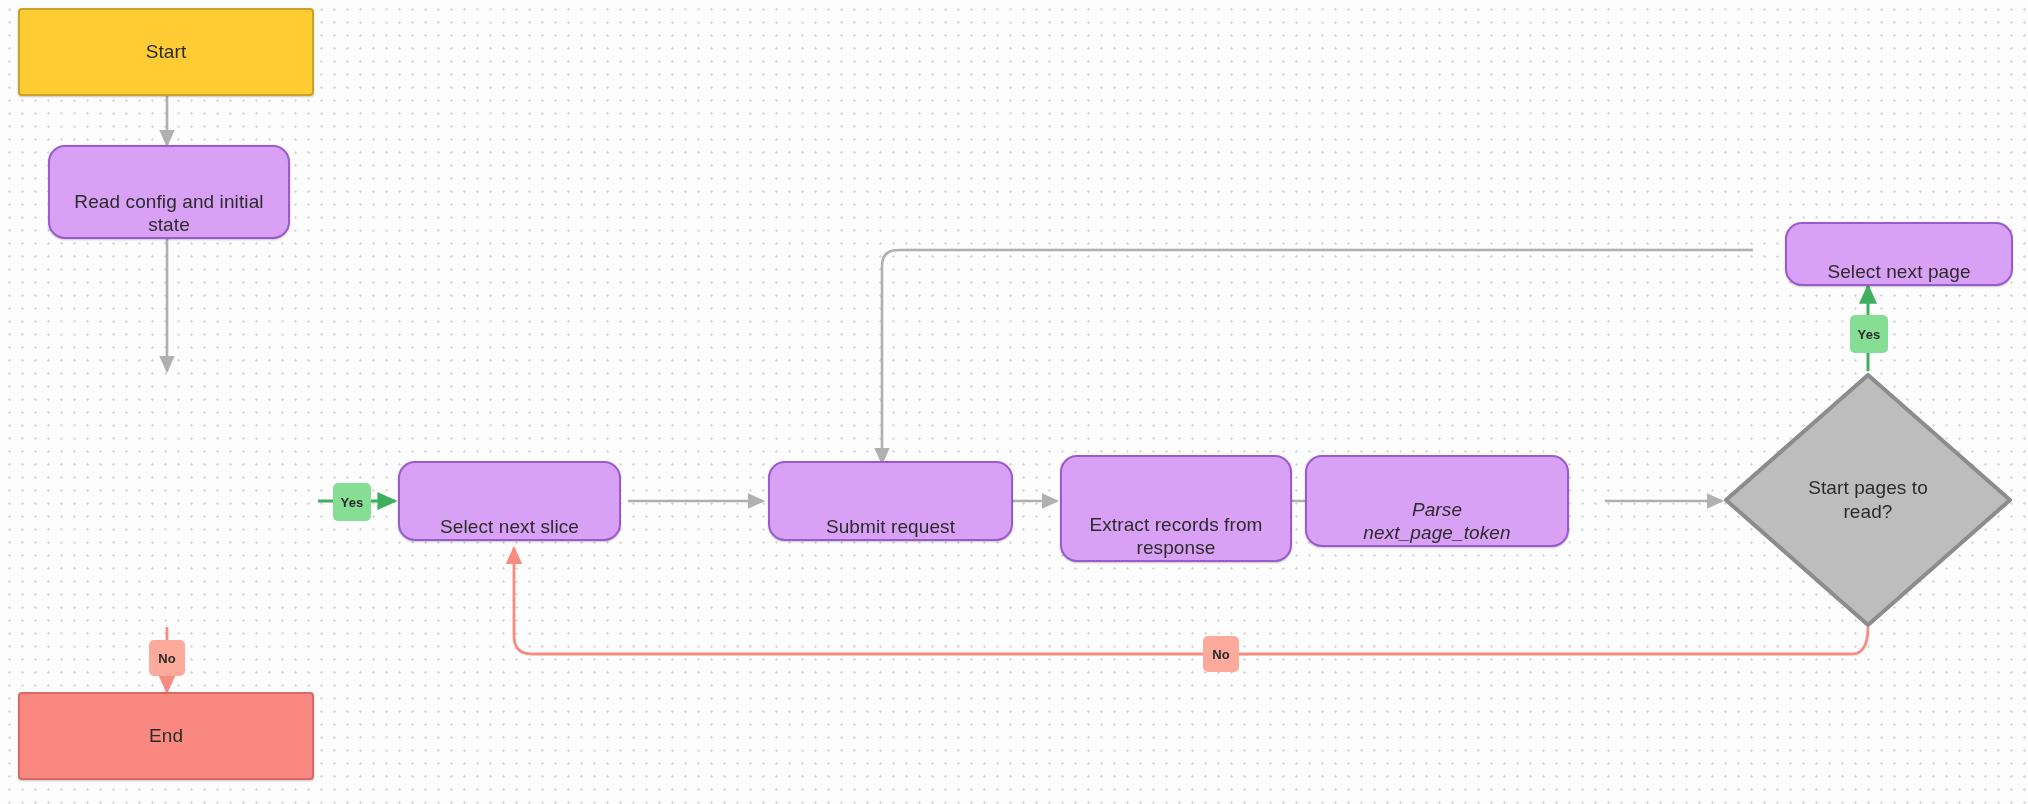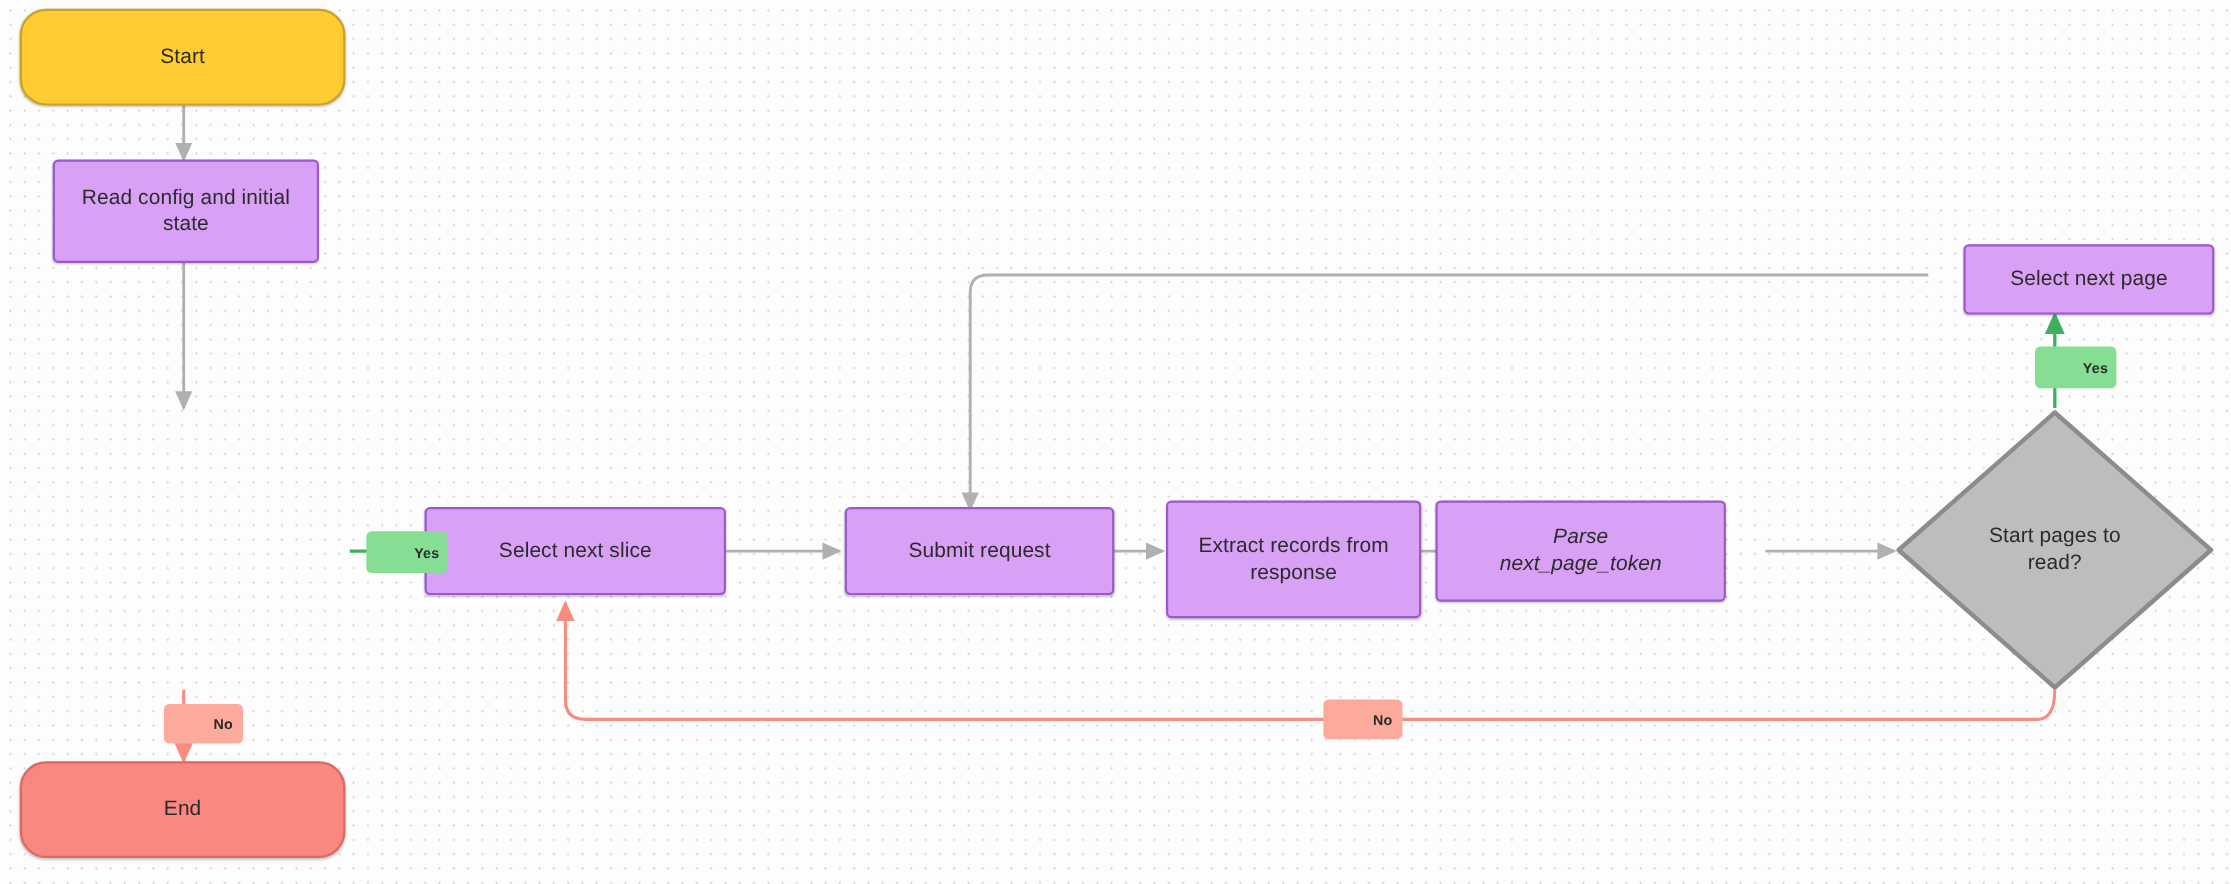--- a/index.html
+++ b/index.html
@@ -34,35 +34,36 @@
     align-items: center;
     justify-content: center;
     text-align: center;
     color: #2b2b2b;
     font-size: 19px;
     line-height: 1.25;
     letter-spacing: .1px;
     z-index: 3;
   }
   .node-terminal {
-    border-radius: 24px;
+    border-radius: 4px;
     border: 2px solid #c9a227;
     background: #ffcc33;
     box-shadow: 0 1px 2px rgba(0,0,0,.22);
     text-align: right;
   }
   .node-terminal.end {
     border-color: #d96a63;
     background: #f98881;
   }
   .node-process {
     background: #d9a1f5;
     border: 2px solid #9b59d0;
-    border-radius: 5px;
+    border-radius: 17px;
     box-shadow: 0 1px 2px rgba(0,0,0,.22);
+    align-items: flex-end;
   }
   .node-decision {
     background: transparent;
     border: none;
     box-shadow: none;
   }
   .diamond-shape {
     position: absolute;
     left: 0; top: 0;
     width: 100%;
@@ -78,21 +79,20 @@
     position: absolute;
     display: flex;
     align-items: center;
     justify-content: center;
     font-size: 13px;
     font-weight: 600;
     color: #2b2b2b;
     border-radius: 5px;
     z-index: 5;
     letter-spacing: .2px;
-    padding-left: 36px;
   }
   .edge-label.yes { background: #85de93; }
   .edge-label.no  { background: #fcaa9c; }
 </style>
 </head>
 <body>
 
 <div id="canvas">
 
   <svg id="edge-layer" viewBox="0 0 2028 804" width="2028" height="804">
@@ -148,21 +148,21 @@
   </div>
 
   <div class="node node-terminal end" style="left:18px; top:692px; width:296px; height:88px;">
     <span class="label">End</span>
   </div>
 
   <div class="edge-label yes" style="left:333px; top:483px; width:38px; height:38px;">
     <span>Yes</span>
   </div>
 
-  <div class="node node-process" style="left:386px; top:461px; width:274px; height:80px;">
+  <div class="node node-process" style="left:398px; top:461px; width:223px; height:80px;">
     <span class="label">Select next slice</span>
   </div>
 
   <div class="node node-process" style="left:768px; top:461px; width:245px; height:80px;">
     <span class="label">Submit request</span>
   </div>
 
   <div class="node node-process" style="left:1060px; top:455px; width:232px; height:107px;">
     <span class="label">
       <span>Extract records from</span><br>

